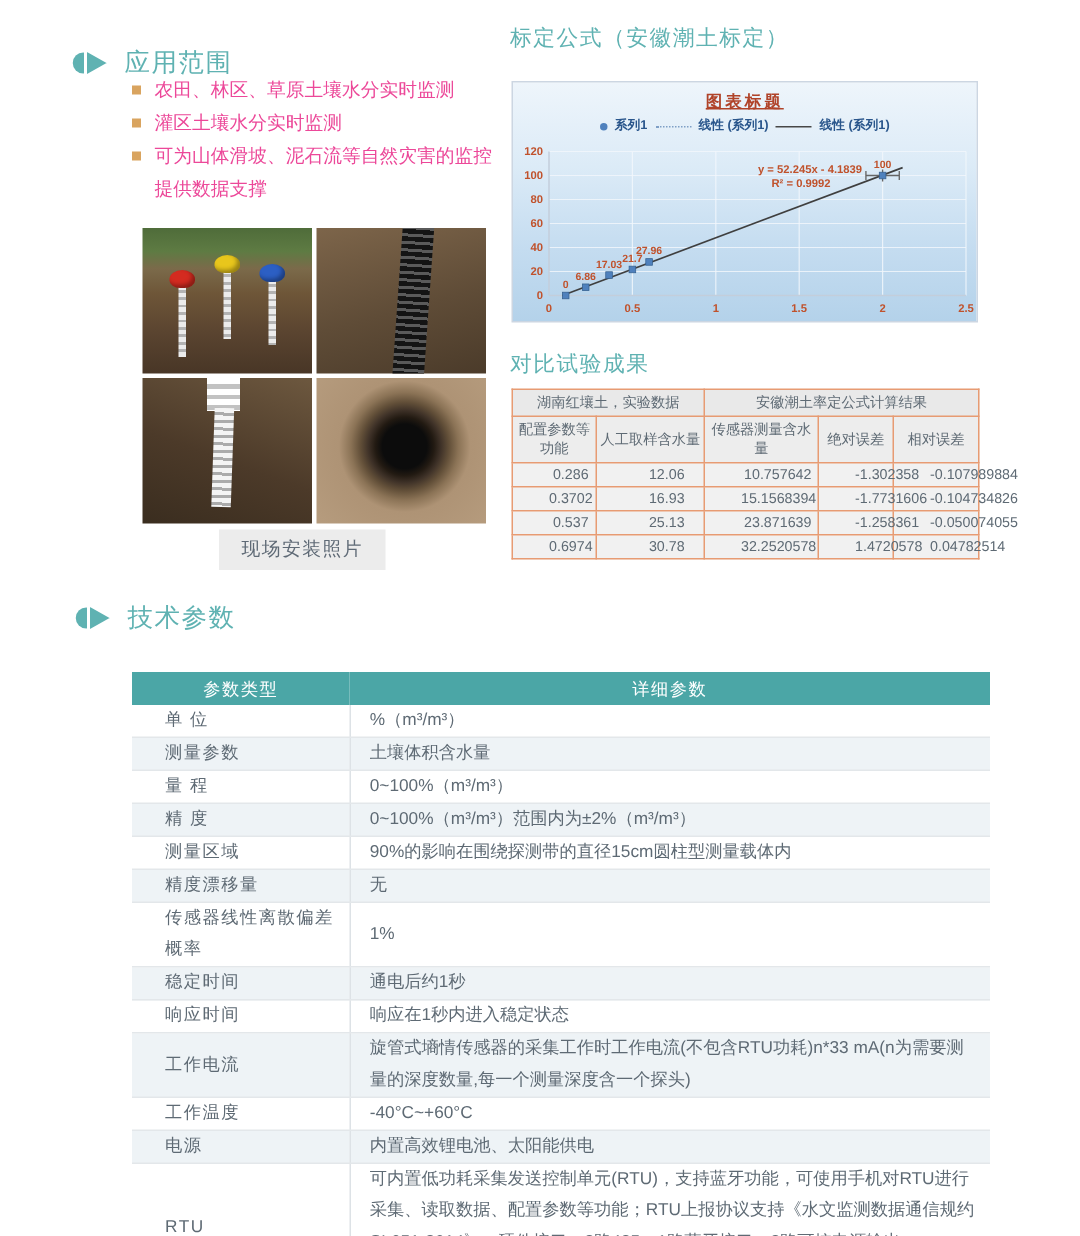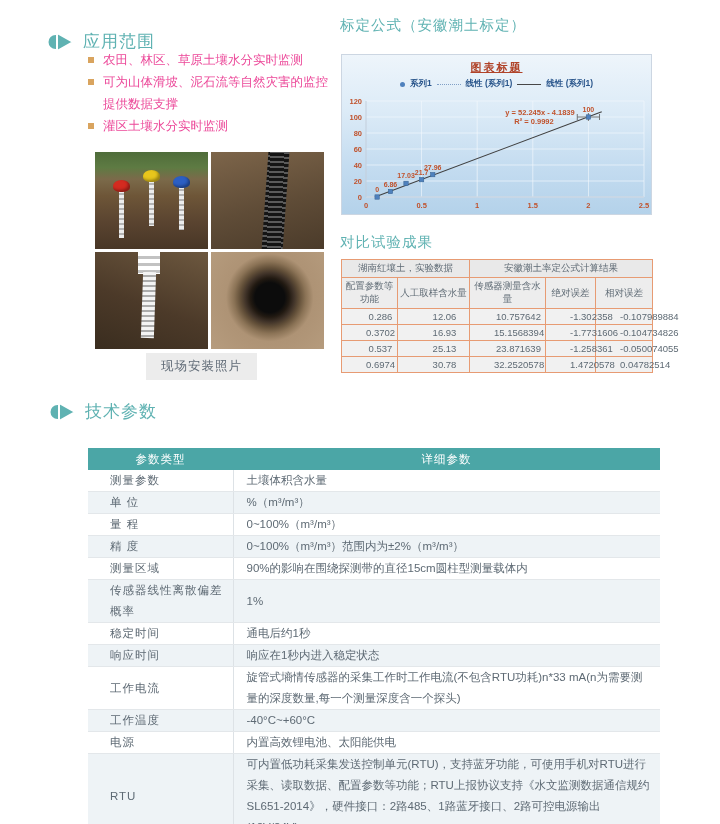--- a/index.html
+++ b/index.html
@@ -64,22 +64,22 @@
   <div class="sec-head" style="left:48px; top:14px;margin-top:16px;">
     <svg class="arrow-icon" viewBox="0 0 26 20">
       <circle cx="7.5" cy="10" r="7" fill="#5fb2b2"></circle>
       <polygon points="9,1 25,10 9,19" fill="#5fb2b2" stroke="#ffffff" stroke-width="2"></polygon>
     </svg>
     <span class="title">应用范围</span>
   </div>
 
   <ul class="bullets" id="app-bullets">
       <li>农田、林区、草原土壤水分实时监测</li>
+      <li>灌区土壤水分实时监测</li>
       <li>可为山体滑坡、泥石流等自然灾害的监控提供数据支撑</li>
-      <li>灌区土壤水分实时监测</li>
     </ul>
 
   <div class="photos">
     <div class="photo photo1">
       <span class="stake" style="left:24px; top:38px; height:48px;"></span>
       <span class="cap" style="left:18px; top:28px; background:#d42b20;"></span>
       <span class="stake" style="left:54px; top:28px; height:46px;"></span>
       <span class="cap" style="left:48px; top:18px; background:#e8c61c;"></span>
       <span class="stake" style="left:84px; top:34px; height:44px;"></span>
       <span class="cap" style="left:78px; top:24px; background:#2c5fc4;"></span>
@@ -230,40 +230,44 @@
         <col>
       </colgroup>
     <thead>
       <tr>
         <th>参数类型</th>
         <th>详细参数</th>
       </tr>
     </thead>
     <tbody id="tech-body">
         <tr>
+          <td class="lbl">单 位</td>
+          <td class="val">%（m³/m³）</td>
+        </tr>
+        <tr>
           <td class="lbl">测量参数</td>
           <td class="val">土壤体积含水量</td>
         </tr>
         <tr>
-          <td class="lbl">单 位</td>
-          <td class="val">%（m³/m³）</td>
-        </tr>
-        <tr>
           <td class="lbl">量 程</td>
           <td class="val">0~100%（m³/m³）</td>
         </tr>
         <tr>
           <td class="lbl">精 度</td>
           <td class="val">0~100%（m³/m³）范围内为±2%（m³/m³）</td>
         </tr>
         <tr>
           <td class="lbl">测量区域</td>
           <td class="val">90%的影响在围绕探测带的直径15cm圆柱型测量载体内</td>
         </tr>
         <tr>
+          <td class="lbl">精度漂移量</td>
+          <td class="val">无</td>
+        </tr>
+        <tr>
           <td class="lbl">传感器线性离散偏差概率</td>
           <td class="val">1%</td>
         </tr>
         <tr>
           <td class="lbl">稳定时间</td>
           <td class="val">通电后约1秒</td>
         </tr>
         <tr>
           <td class="lbl">响应时间</td>
           <td class="val">响应在1秒内进入稳定状态</td>

